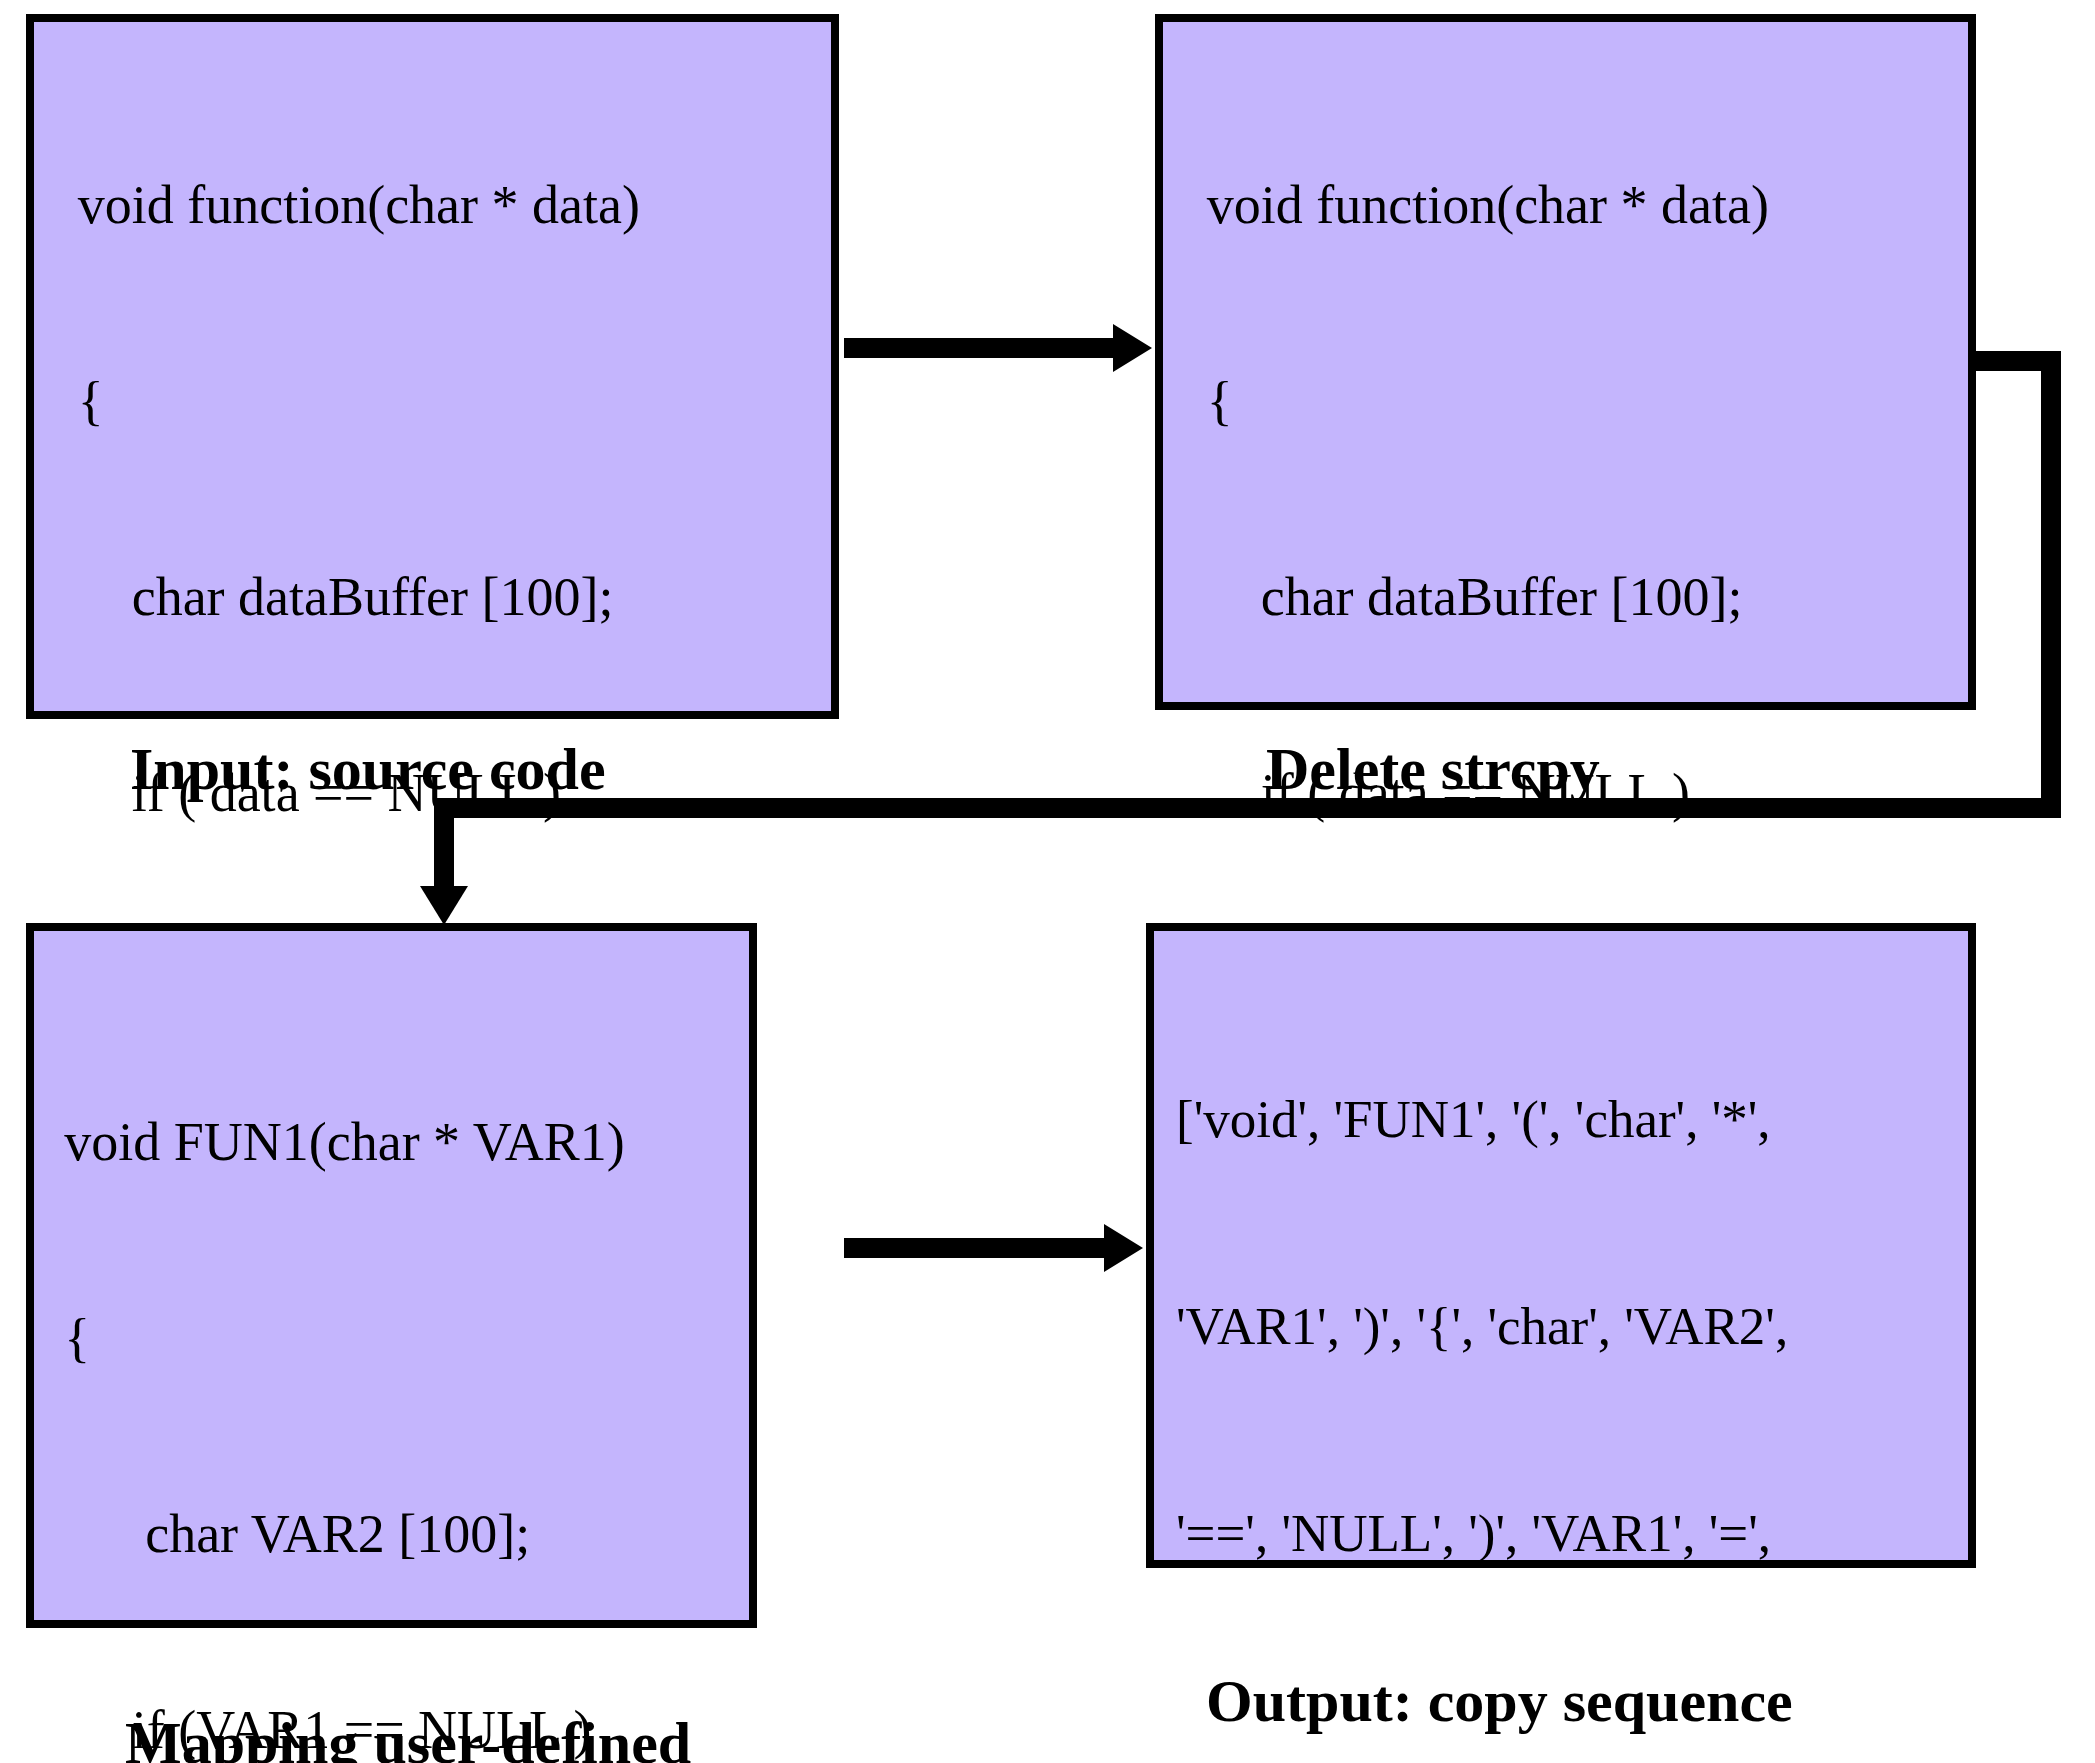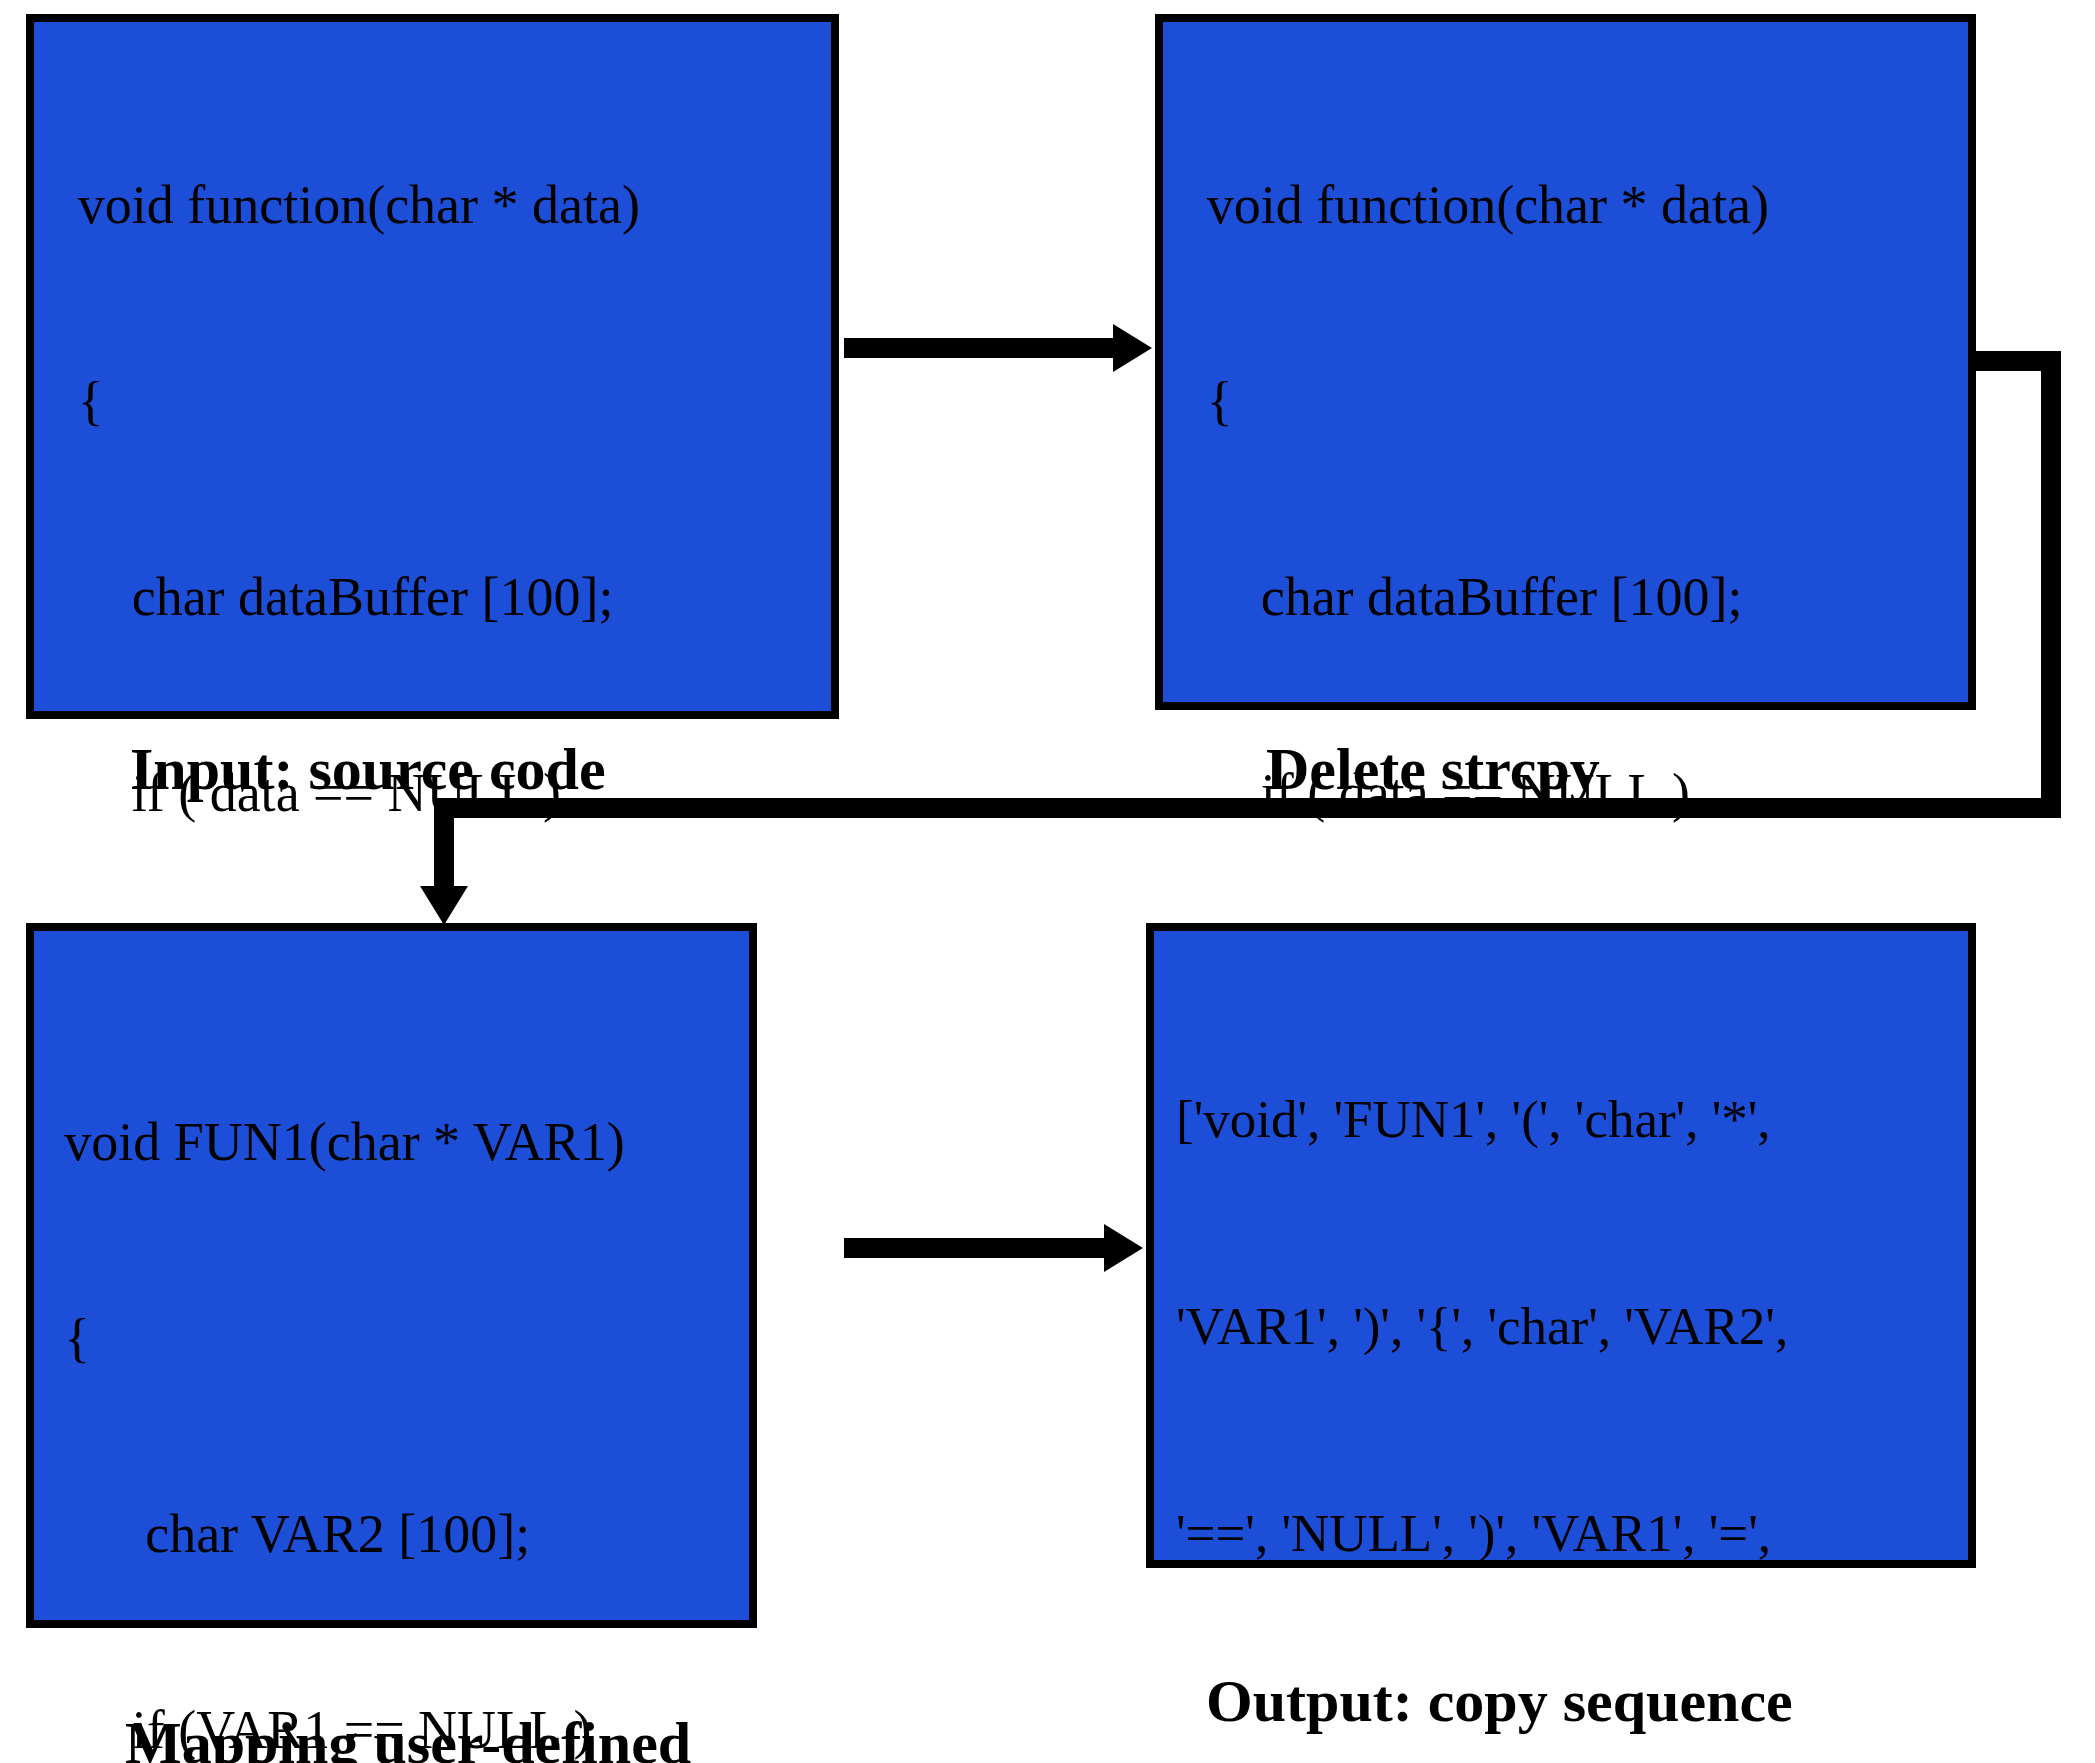--- a/index.html
+++ b/index.html
@@ -17,21 +17,21 @@
     width: 2095px;
     height: 1763px;
     background: #ffffff;
     overflow: hidden;
   }
 
   
   .code-box {
     position: absolute;
     box-sizing: border-box;
-    background: #1d4ed8;
+    background: #c4b5fd;
     border: 8.3px solid #000000;
   }
   .code-body {
     position: absolute;
     left: 0; right: 0; top: 0;
     padding: 20.4px 16.7px 0 16.7px;
     font-family: "Liberation Serif", "DejaVu Serif", serif;
     font-size: 54px;
     line-height: 1.21;
     white-space: pre;

